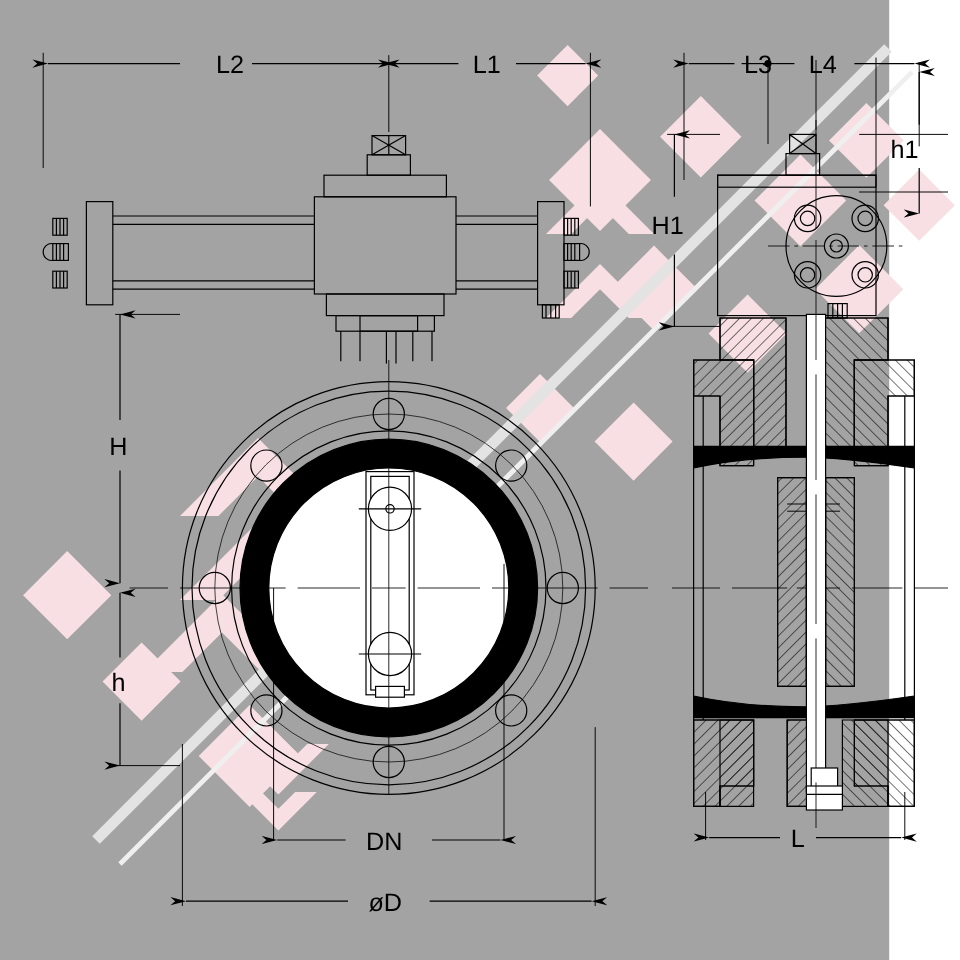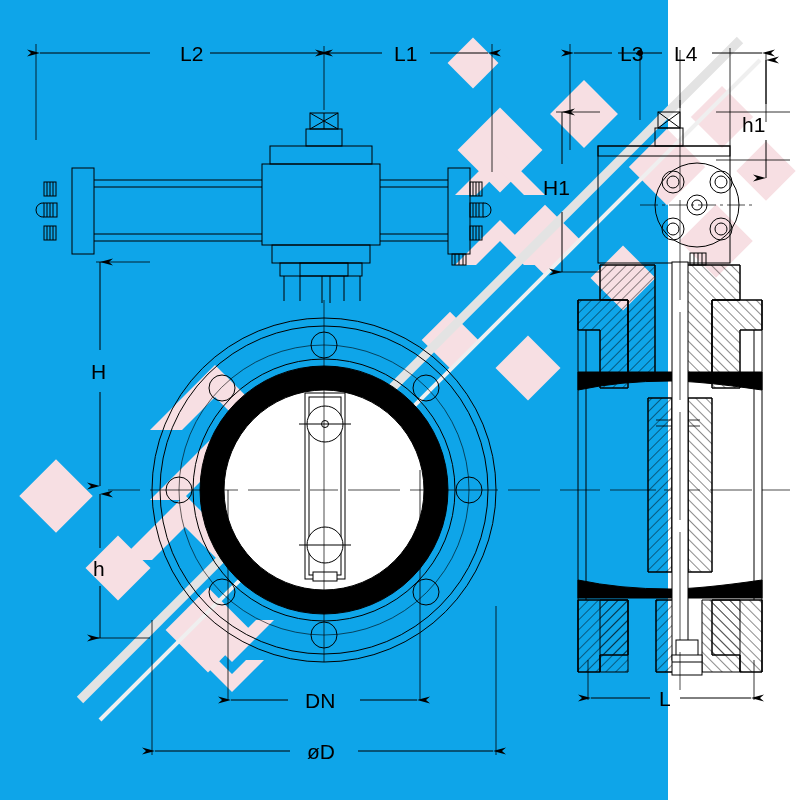--- a/index.html
+++ b/index.html
@@ -1,19 +1,19 @@
 <!DOCTYPE html>
 <html><head>
 <meta charset="utf-8">
 <title>Butterfly Valve Technical Drawing</title>
 <style>
   html,body{margin:0;padding:0;background:#fff;}
   body{width:800px;height:800px;overflow:hidden;
        font-family:"Liberation Sans",sans-serif;}
-  #sheet{position:relative;width:668px;height:800px;background:#0ea5e9;}
+  #sheet{position:relative;width:741px;height:800px;background:#a3a3a3;}
   #wm, #dwg{position:absolute;left:0;top:0;width:800px;height:800px;}
   #wm{z-index:1;}
   #dwg{z-index:2;}
   .dimtxt{font-family:"Liberation Sans",sans-serif;}
 </style>
 </head>
 <body>
 
 <div id="sheet">
 

